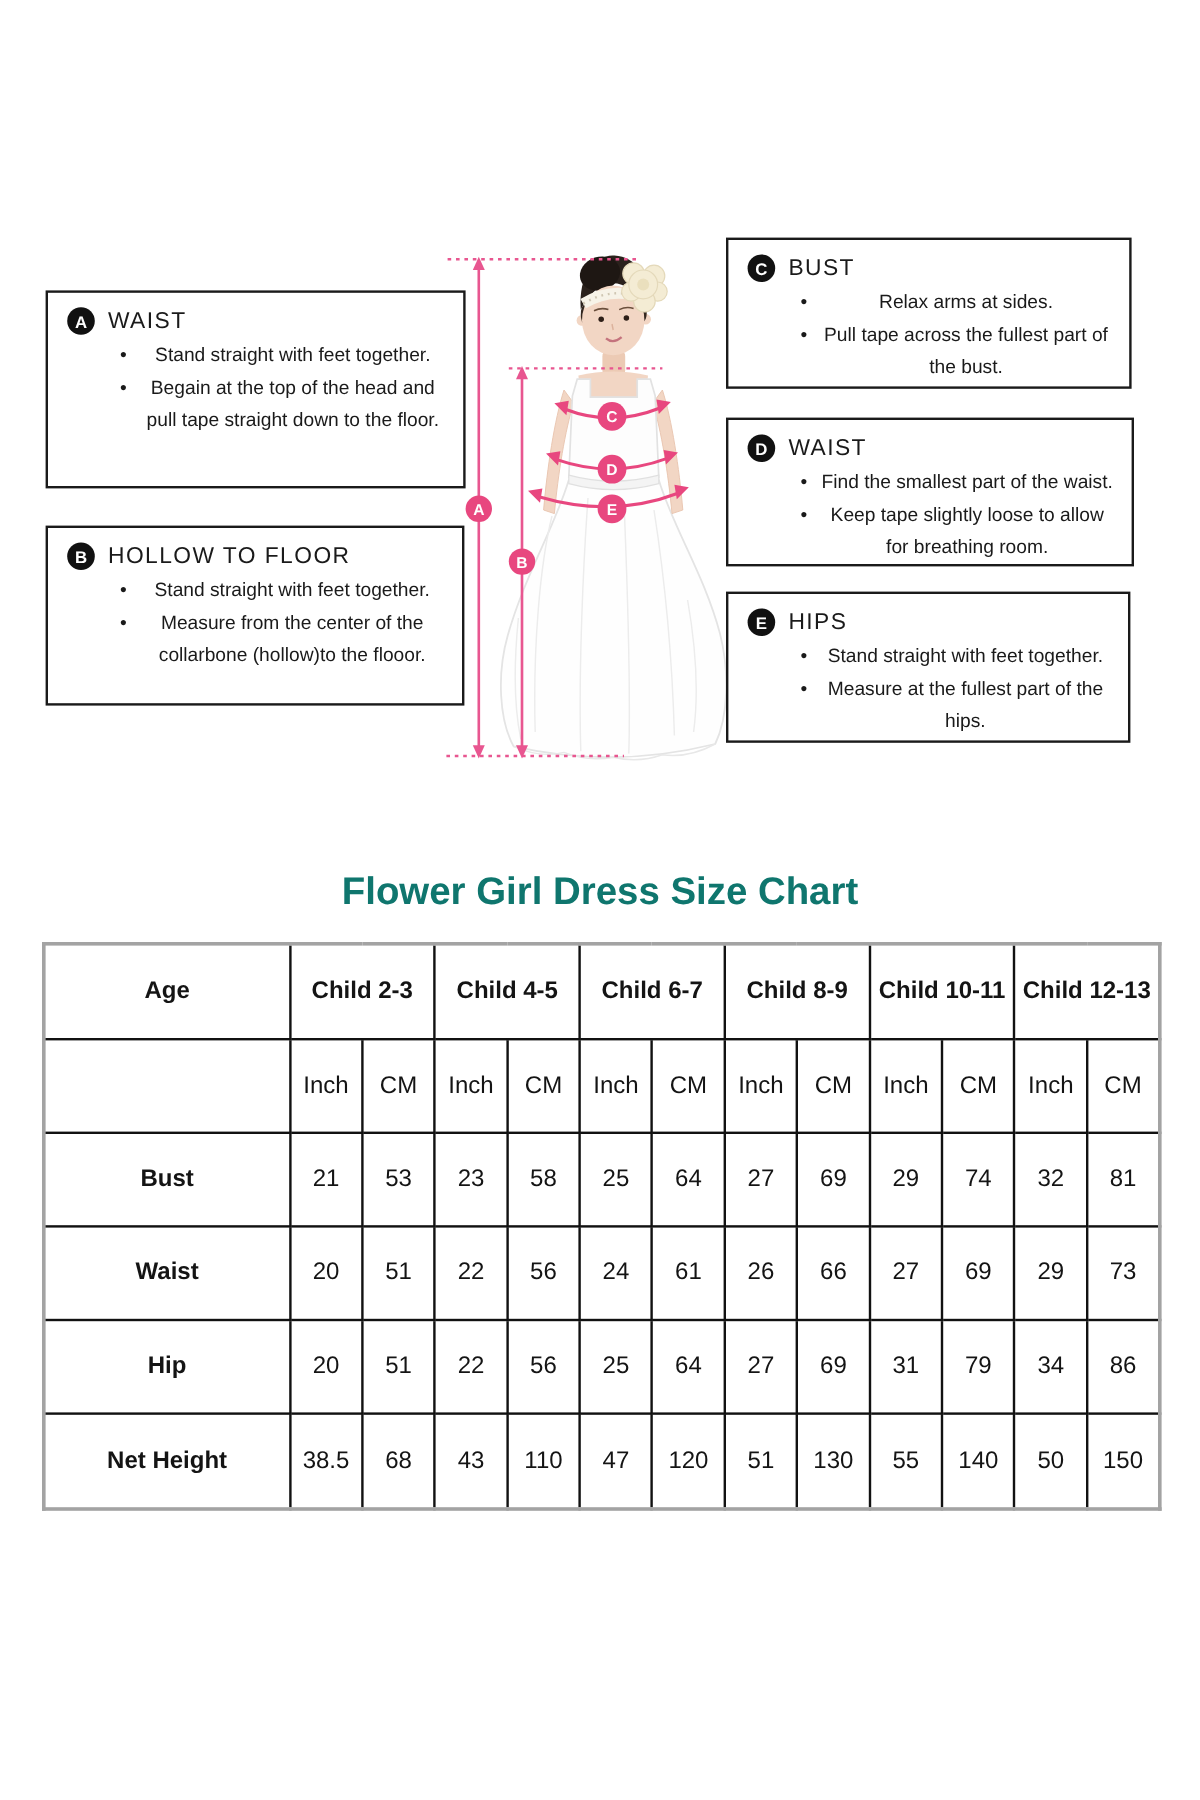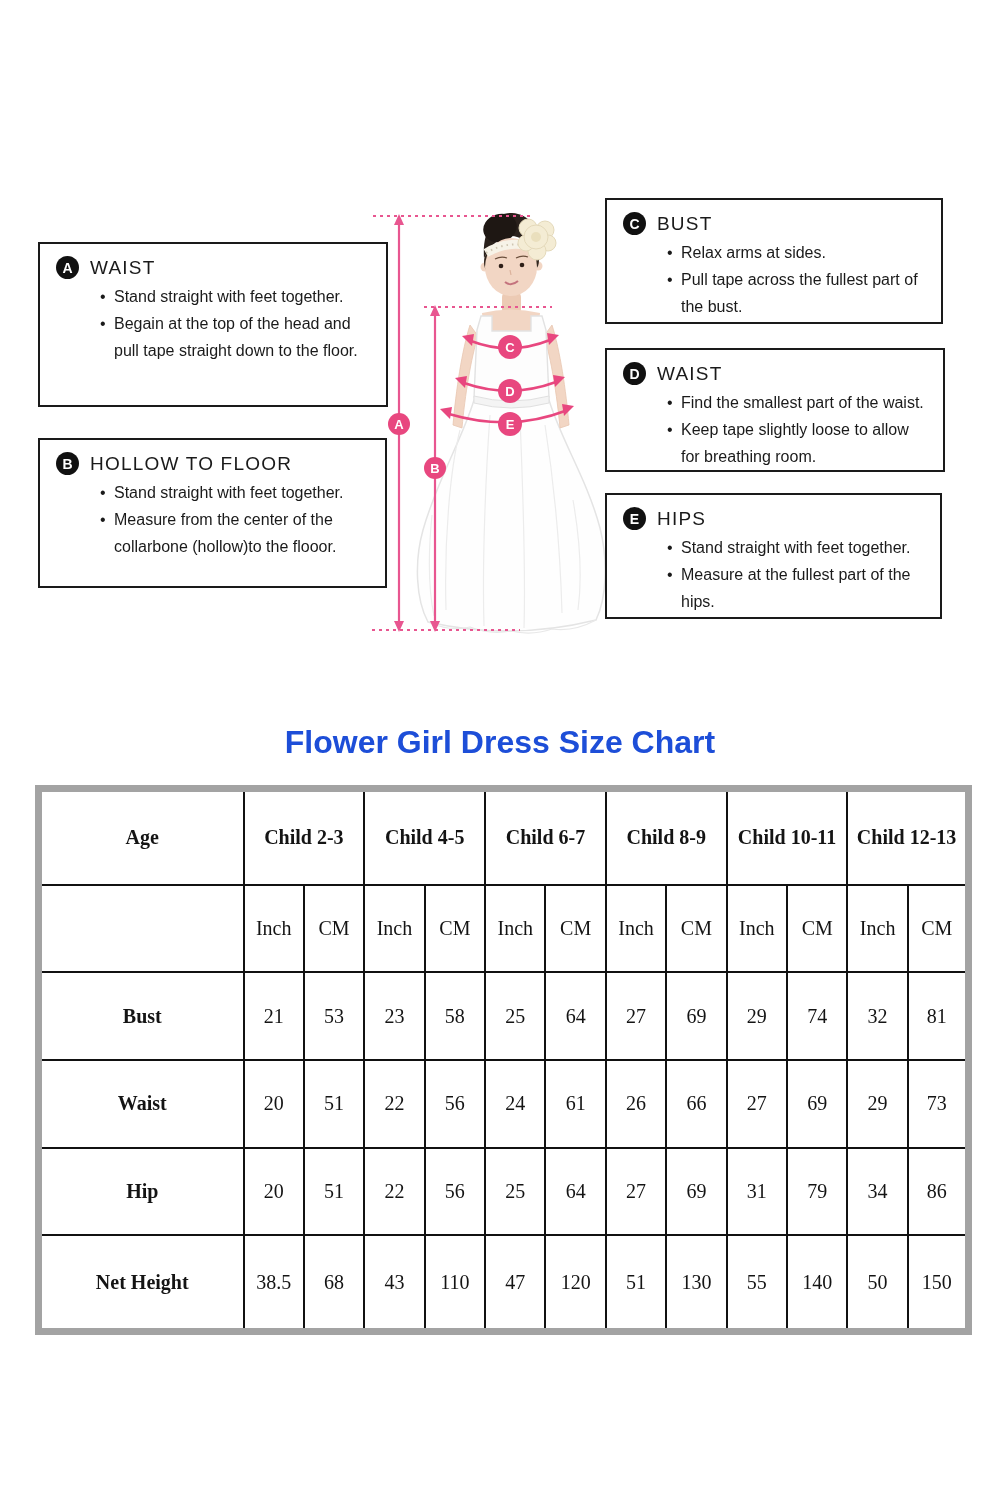--- a/index.html
+++ b/index.html
@@ -6,31 +6,31 @@
   .canvas{position:relative;width:1000px;height:1500px;background:#ffffff;
           font-family:"Liberation Sans",sans-serif;color:#161616;overflow:hidden;}
 
   
   .ibox{position:absolute;box-sizing:border-box;border:2px solid #1a1a1a;background:#fff;
         padding:9px 12px 8px 16px;}
   .ibox-head{display:flex;align-items:center;gap:11px;margin:3px 0 4px 0;}
   .badge{width:23px;height:23px;border-radius:50%;background:#111;color:#fff;
          font-weight:bold;font-size:14px;display:flex;align-items:center;justify-content:center;flex:0 0 23px;}
   .ibox-title{font-size:19px;letter-spacing:1.2px;color:#1a1a1a;}
-  .ibox-list{list-style:none;margin:2px 0 0 0;padding:0 0 0 44px;}
+  .ibox-list{list-style:none;margin:2px 0 0 0;padding:0 0 0 44px;text-align:center;}
   .ibox-list li{position:relative;padding-left:14px;font-size:16px;line-height:27px;color:#1a1a1a;}
   .ibox-list li::before{content:"•";position:absolute;left:0;top:0;}
 
   
   .chart-title{position:absolute;left:0;top:724px;width:1000px;margin:0;text-align:center;
-               font-size:32px;font-weight:bold;color:#1d4ed8;}
+               font-size:32px;font-weight:bold;color:#0f766e;}
 
   
   .size-table{position:absolute;left:35px;top:785px;border-collapse:collapse;table-layout:fixed;
-              width:930px;height:550px;border:7px solid #a3a3a3;font-family:Liberation Serif, serif;}
+              width:930px;height:474px;border:3px solid #a3a3a3;}
   .size-table td{border:2px solid #111;text-align:center;vertical-align:middle;
                  font-size:20px;color:#141414;padding:0;overflow:hidden;}
   .size-table td.lbl{font-weight:bold;}
   .size-table td.bold{font-weight:bold;}
 
   .fig{position:absolute;left:365px;top:195px;width:250px;height:455px;}
 </style>
 </head>
 <body>
 <div class="canvas">

